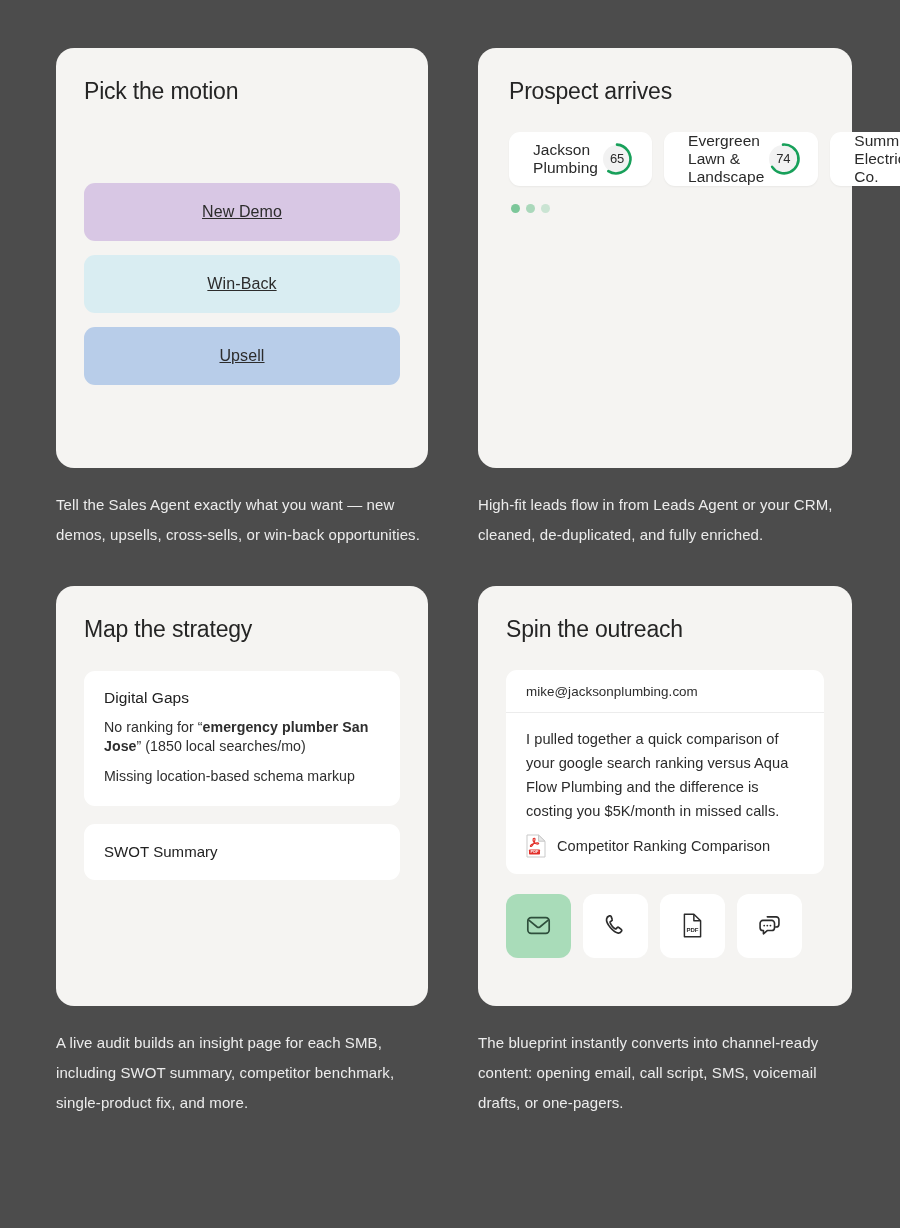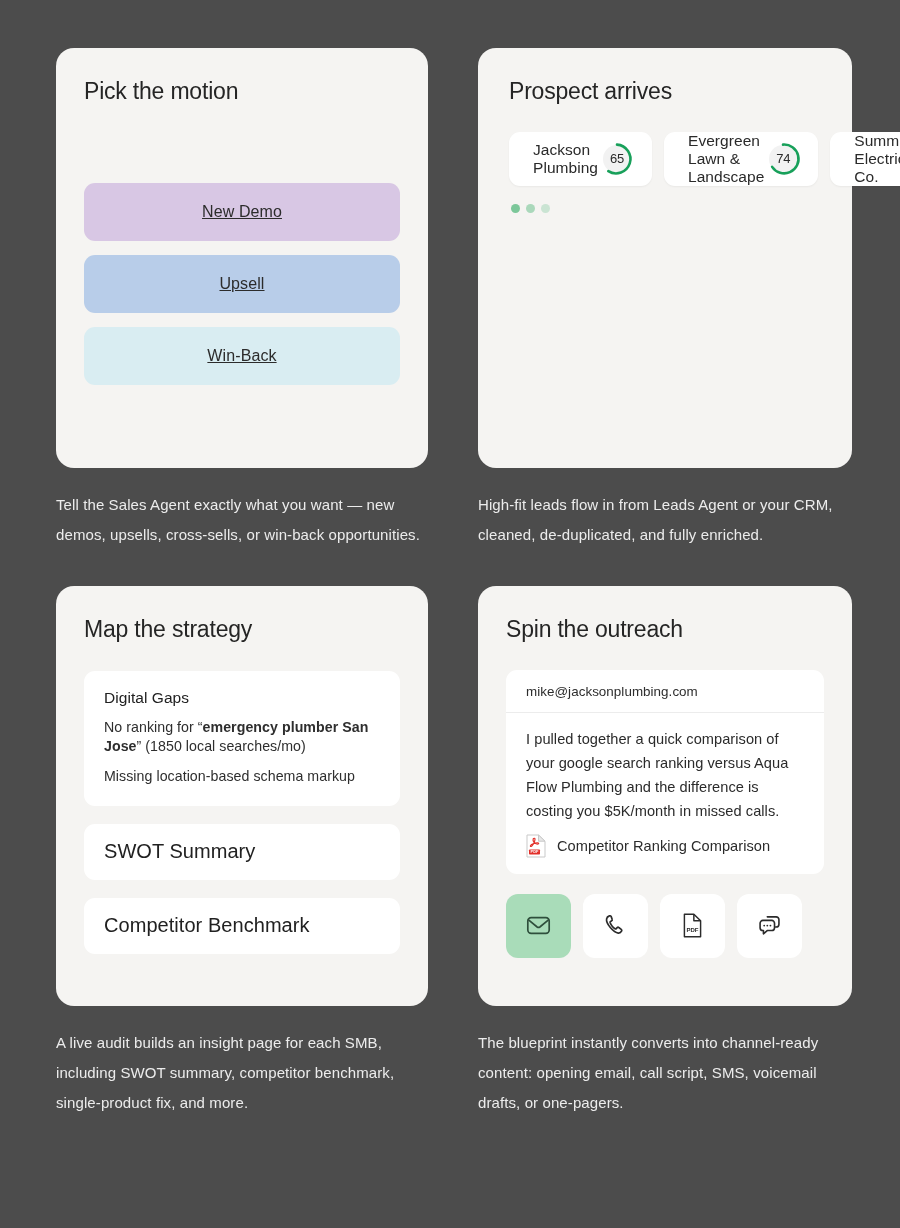--- a/index.html
+++ b/index.html
@@ -176,21 +176,21 @@
     letter-spacing: 0.05px;
   }
   .panel-line b { font-weight: 700; }
   .panel-simple {
     background: #ffffff;
     border-radius: 11px;
     height: 56px;
     display: flex;
     align-items: center;
     padding: 0 20px;
-    font-size: 20px;
+    font-size: 15px;
     color: #212121;
     letter-spacing: 0.05px;
   }
 
   
   .card-outreach { height: 420px; }
   .mail {
     margin-top: 26px;
     background: #ffffff;
     border-radius: 11px;
@@ -246,25 +246,25 @@
 <div class="page">
   <div class="grid">
 
     <div class="cell">
       <div class="card card-motion">
         <div class="card-title">Pick the motion</div>
         <div class="motion-list">
           <button class="motion-btn" style="background:#d8c7e4">
             <span>New Demo</span>
           </button>
+          <button class="motion-btn" style="background:#d9edf2">
+            <span>Win-Back</span>
+          </button>
           <button class="motion-btn" style="background:#b8cde9">
             <span>Upsell</span>
-          </button>
-          <button class="motion-btn" style="background:#d9edf2">
-            <span>Win-Back</span>
           </button>
         </div>
       </div>
       <div class="caption">Tell the Sales Agent exactly what you want — new demos, upsells, cross-sells, or win-back opportunities.</div>
     </div>
 
     <div class="cell right">
       <div class="card card-prospects">
         <div class="card-title">Prospect arrives</div>
         <div class="prospect-list">
@@ -333,21 +333,20 @@
     <div class="cell">
       <div class="card card-strategy">
         <div class="card-title">Map the strategy</div>
         <div class="panel-list">
           <div class="panel">
             <div class="panel-head">Digital Gaps</div>
             <div class="panel-line"><span>No ranking for “</span><b>emergency plumber San Jose</b><span>” (1850 local searches/mo)</span></div>
             <div class="panel-line">Missing location-based schema markup</div>
           </div>
           <div class="panel-simple">SWOT Summary</div>
-          <div class="panel-simple">Competitor Benchmark</div>
         </div>
       </div>
       <div class="caption">A live audit builds an insight page for each SMB, including SWOT summary, competitor benchmark, single-product fix, and more.</div>
     </div>
 
     <div class="cell right">
       <div class="card card-outreach">
         <div class="card-title">Spin the outreach</div>
         <div class="mail">
           <div class="mail-to">mike@jacksonplumbing.com</div>

